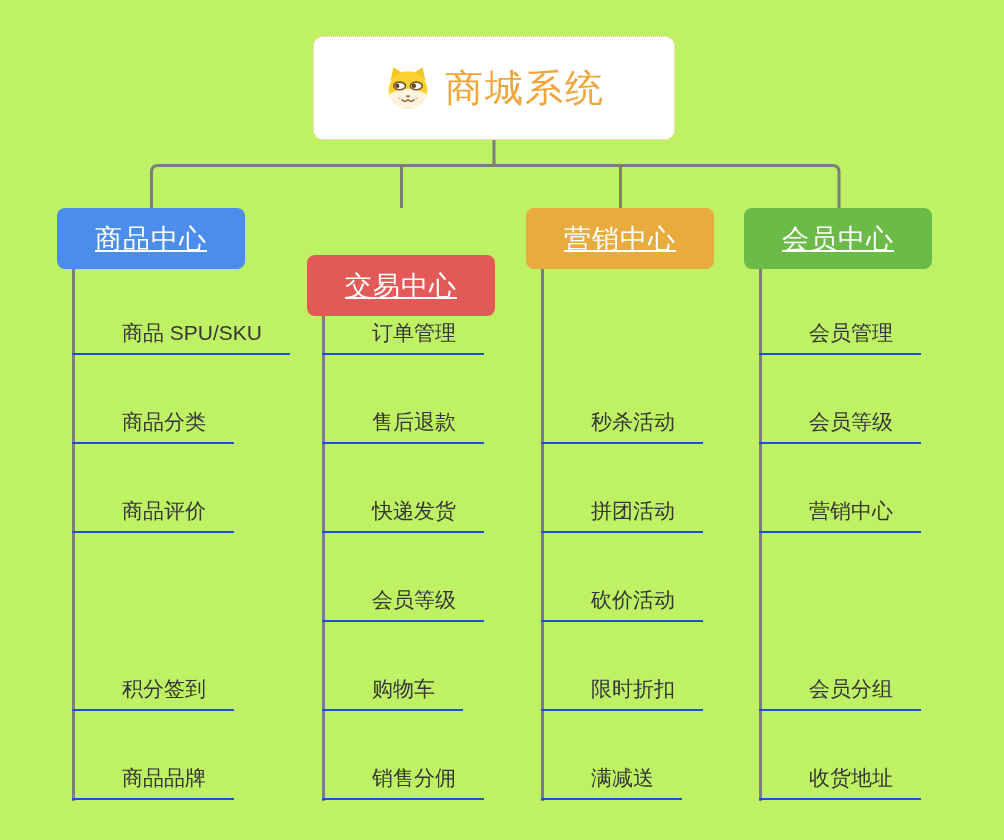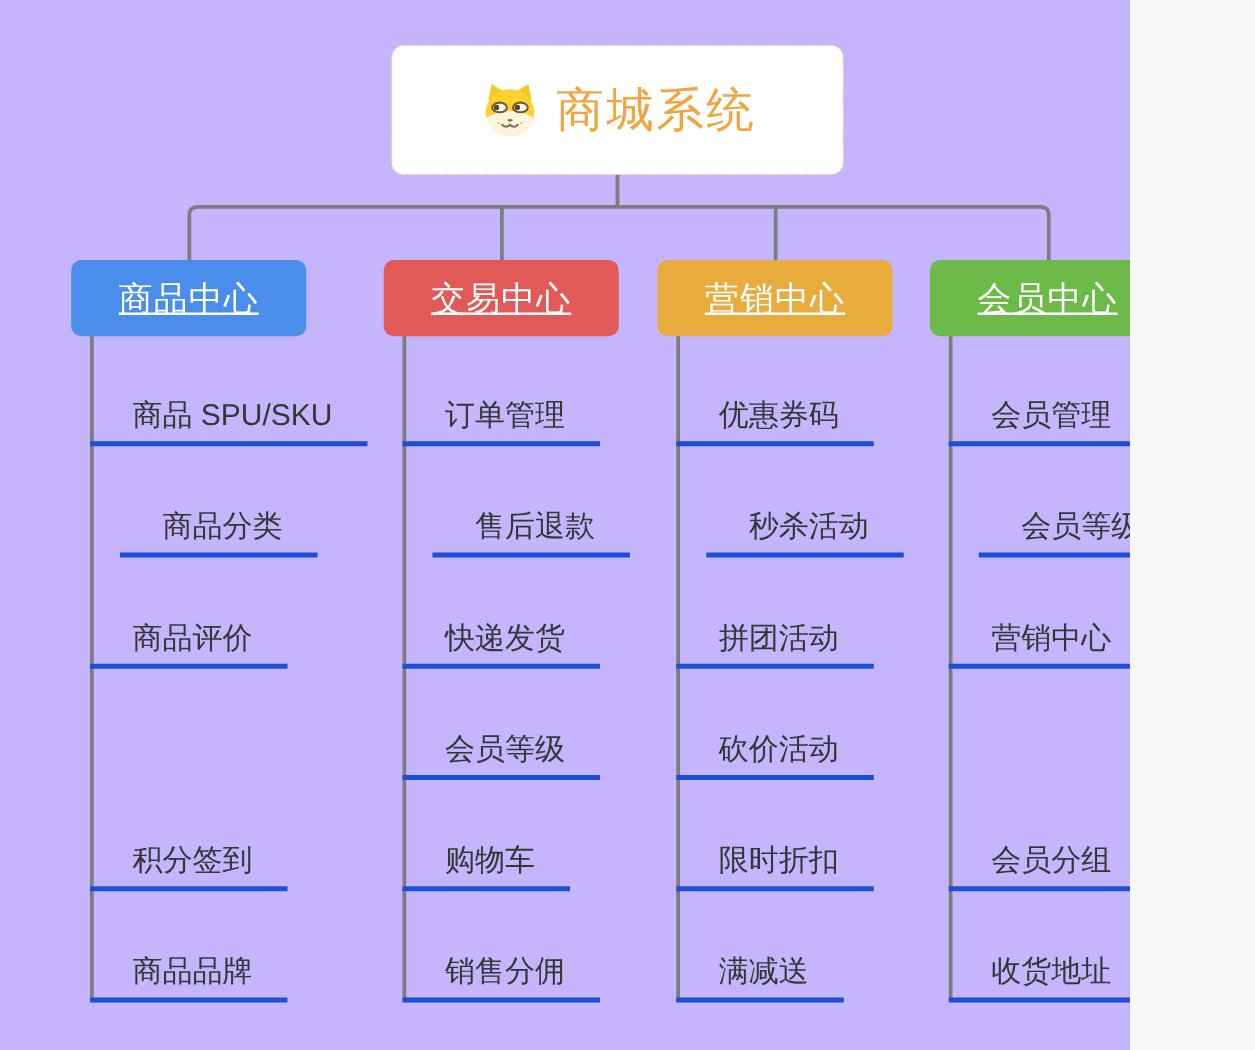--- a/index.html
+++ b/index.html
@@ -2,23 +2,23 @@
 <html><head>
 <meta charset="utf-8">
 <style>
   html, body { margin: 0; padding: 0; }
   body {
     font-family: "Liberation Sans", "DejaVu Sans", sans-serif;
     background: #f7f7f7;
   }
   .canvas {
     position: relative;
-    width: 904px;
+    width: 1004px;
     height: 840px;
-    background: #c4b5fd;
+    background: #bef264;
     overflow: hidden;
   }
   svg.connectors {
     position: absolute;
     left: 0; top: 0;
     width: 1004px; height: 840px;
     pointer-events: none;
   }
   .root-node {
     position: absolute;
@@ -56,32 +56,32 @@
     text-decoration: underline;
   }
   .b0 { left: 57px;  background: #4a8deb; }
   .b1 { left: 307px; background: #e25a57; }
   .b2 { left: 526px; background: #e8ab3e; }
   .b3 { left: 744px; background: #6cba47; }
   .child-item {
     position: absolute;
     display: inline-block;
     white-space: nowrap;
-    font-size: 24px;
+    font-size: 21px;
     color: #363636;
     line-height: 25px;
-    padding: 0 28px 8px 34px;
-    border-bottom: 4px solid #1d4ed8;
+    padding: 0 28px 8px 50px;
+    border-bottom: 2px solid #1d4ed8;
   }
   .c0 { left: 72px; }
   .c1 { left: 322px; }
   .c2 { left: 541px; }
   .c3 { left: 759px; }
   .r0 { top: 320px; }
-  .r1 { top: 409px; margin-left: 24px; }
+  .r1 { top: 409px; }
   .r2 { top: 498px; }
   .r3 { top: 587px; }
   .r4 { top: 676px; }
   .r5 { top: 765px; }
 </style>
 </head>
 <body>
 
 <div class="canvas">
 
@@ -118,21 +118,21 @@
         <circle cx="23" cy="48" r="1.2" fill="#d3b377"></circle>
         <circle cx="49" cy="48" r="1.2" fill="#d3b377"></circle>
       </svg>
     </span>
     <span class="root-title">商城系统</span>
   </div>
 
   <div class="branch-node b0" style="background-color: rgb(74, 141, 235);">
     <span>商品中心</span>
   </div>
-  <div class="branch-node b1" style="background-color: rgb(226, 90, 87);">
+  <div class="branch-node b1" style="background-color: rgb(226, 90, 87); margin-top: 47px;">
     <span>交易中心</span>
   </div>
   <div class="branch-node b2" style="background-color: rgb(232, 171, 62);">
     <span>营销中心</span>
   </div>
   <div class="branch-node b3" style="background-color: rgb(108, 186, 71);">
     <span>会员中心</span>
   </div>
 
   <div class="child-item c0 r0">商品 SPU/SKU</div>
@@ -141,21 +141,20 @@
   <div class="child-item c0 r4">积分签到</div>
   <div class="child-item c0 r5">商品品牌</div>
 
   <div class="child-item c1 r0">订单管理</div>
   <div class="child-item c1 r1">售后退款</div>
   <div class="child-item c1 r2">快递发货</div>
   <div class="child-item c1 r3">会员等级</div>
   <div class="child-item c1 r4">购物车</div>
   <div class="child-item c1 r5">销售分佣</div>
 
-  <div class="child-item c2 r0">优惠券码</div>
   <div class="child-item c2 r1">秒杀活动</div>
   <div class="child-item c2 r2">拼团活动</div>
   <div class="child-item c2 r3">砍价活动</div>
   <div class="child-item c2 r4">限时折扣</div>
   <div class="child-item c2 r5">满减送</div>
 
   <div class="child-item c3 r0">会员管理</div>
   <div class="child-item c3 r1">会员等级</div>
   <div class="child-item c3 r2">营销中心</div>
   <div class="child-item c3 r4">会员分组</div>

